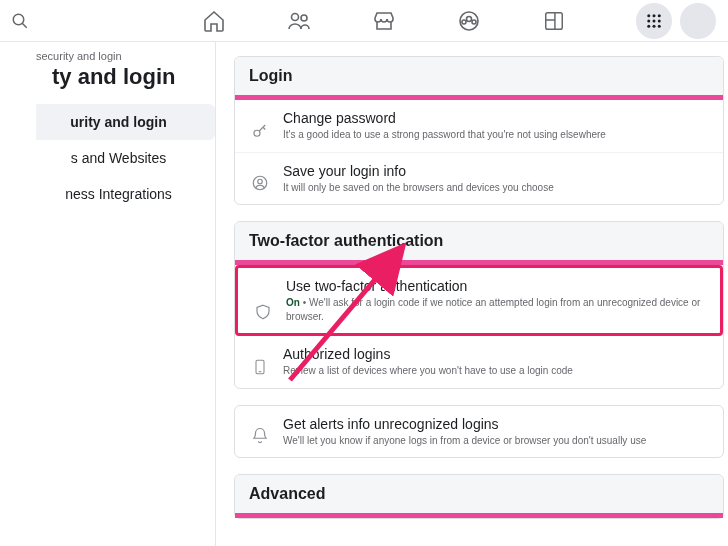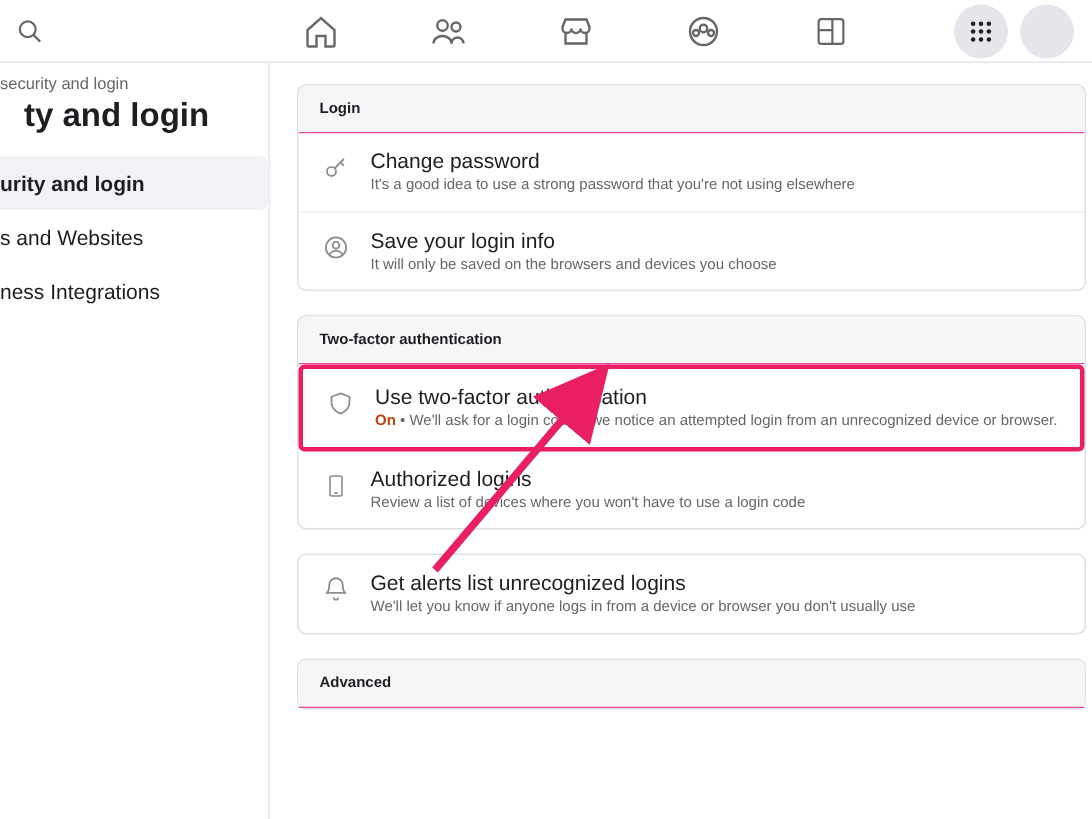--- a/index.html
+++ b/index.html
@@ -7,36 +7,36 @@
 
 .topbar { height: 42px; border-bottom: 1px solid #e4e6eb; display: flex; align-items: center; padding: 0 8px; }
 .search { width: 24px; height: 24px; display: flex; align-items: center; justify-content: center; }
 .nav-center { flex: 1; display: flex; justify-content: space-around; align-items: center; padding: 0 40px 0 140px; }
 .nav-icon { width: 26px; height: 26px; display: flex; align-items: center; justify-content: center; color: #65676b; }
 .nav-right { display: flex; align-items: center; gap: 8px; padding-right: 4px; }
 .circle-btn { width: 36px; height: 36px; border-radius: 50%; background: #e4e6eb; display: flex; align-items: center; justify-content: center; }
 .avatar { width: 36px; height: 36px; border-radius: 50%; background: #e4e6eb; overflow: hidden; }
 
 .content { display: flex; height: calc(546px - 42px); }
-.sidebar { width: 180px; border-right: 1px solid #e4e6eb; padding-top: 8px; background: #fff; }
+.sidebar { width: 180px; border-right: 1px solid #e4e6eb; padding-top: 8px; background: #fff; margin-left: 36px; }
 .breadcrumb { font-size: 11px; color: #65676b; padding: 0 12px 2px 0; text-align: left; }
 .page-title { font-size: 22px; font-weight: 700; padding: 0 0 14px 16px; text-align: left; }
-.side-item { padding: 10px 14px 10px 0; font-size: 14px; color: #1c1e21; cursor: pointer; text-align: left; }
+.side-item { padding: 10px 14px 10px 0; font-size: 14px; color: #1c1e21; cursor: pointer; text-align: center; }
 .side-item.active { background: #f0f2f5; border-radius: 0 6px 6px 0; font-weight: 600; }
 
 .main { flex: 1; overflow-y: auto; padding: 14px 4px 0 18px; }
 .section { border: 1px solid #dddfe2; border-radius: 6px; margin-bottom: 16px; background: #fff; }
-.sec-header { padding: 10px 14px; font-size: 10px; font-weight: 700; border-bottom: 1px solid #ec4899; background: #f5f6f7; border-radius: 6px 6px 0 0; }
-.row { display: flex; align-items: flex-start; padding: 10px 14px; border-bottom: 1px solid #f0f2f5; cursor: pointer; }
+.sec-header { padding: 10px 14px; font-size: 16px; font-weight: 700; border-bottom: 5px solid #ec4899; background: #f5f6f7; border-radius: 6px 6px 0 0; }
+.row { display: flex; align-items: flex-end; padding: 10px 14px; border-bottom: 1px solid #f0f2f5; cursor: pointer; }
 .row:last-child { border-bottom: none; }
 .row-icon { width: 22px; height: 22px; display: flex; align-items: center; justify-content: center; color: #8a8d91; margin-right: 12px; flex-shrink: 0; margin-top: 2px; }
 .row-text { flex: 1; }
 .row-title { font-size: 14px; color: #1c1e21; margin-bottom: 2px; }
 .row-desc { font-size: 10px; color: #65676b; line-height: 1.35; }
-.on-status { color: #c2410c; font-weight: 600; }
+.on-status { color: #14532d; font-weight: 600; }
 .highlight-box { border: 3px solid #e91e63; border-radius: 4px; }
 
 svg { display: block; }
 
 .annotation-arrow { position: absolute; pointer-events: none; z-index: 100; }
 </style>
 </head>
 <body>
 
 <div class="topbar">
@@ -168,21 +168,21 @@
 
     <div class="section">
       <div class="row">
         <div class="row-icon">
             <svg width="18" height="18" viewBox="0 0 24 24" fill="none" stroke="#8a8d91" stroke-width="1.6">
               <path d="M6 8a6 6 0 1112 0c0 5 2 7 2 7H4s2-2 2-7"></path>
               <path d="M10 19a2 2 0 004 0"></path>
             </svg>
           </div>
         <div class="row-text">
-          <div class="row-title">Get alerts list unrecognized logins</div>
+          <div class="row-title">Get alerts info unrecognized logins</div>
           <div class="row-desc">We'll let you know if anyone logs in from a device or browser you don't usually use</div>
         </div>
       </div>
     </div>
 
     <div class="section">
       <div class="sec-header">Advanced</div>
 
     </div>
 

